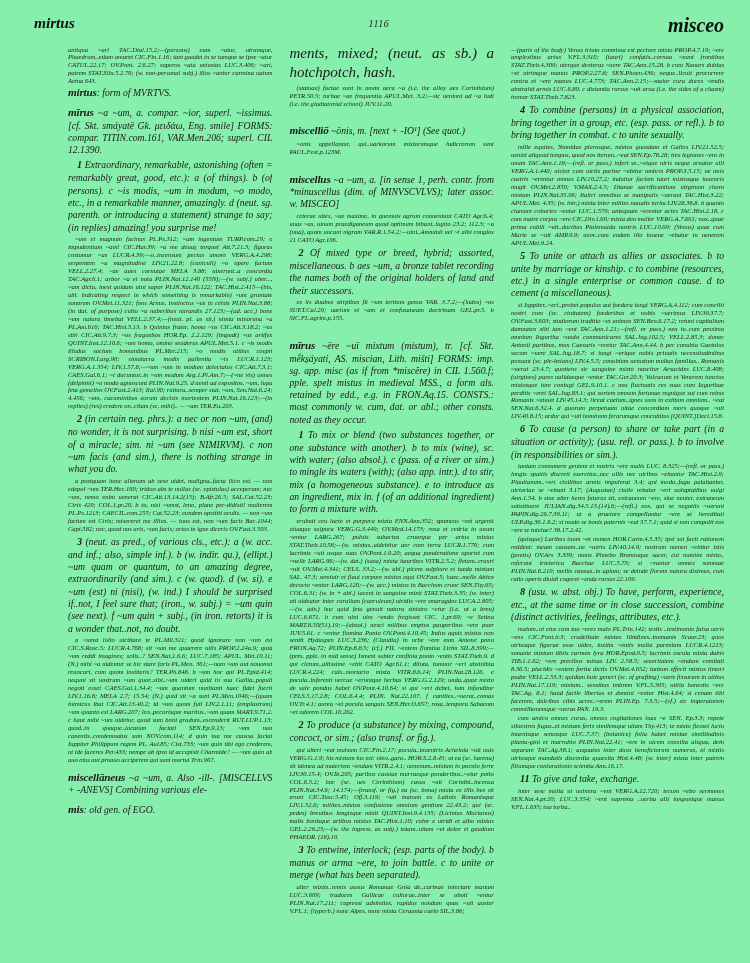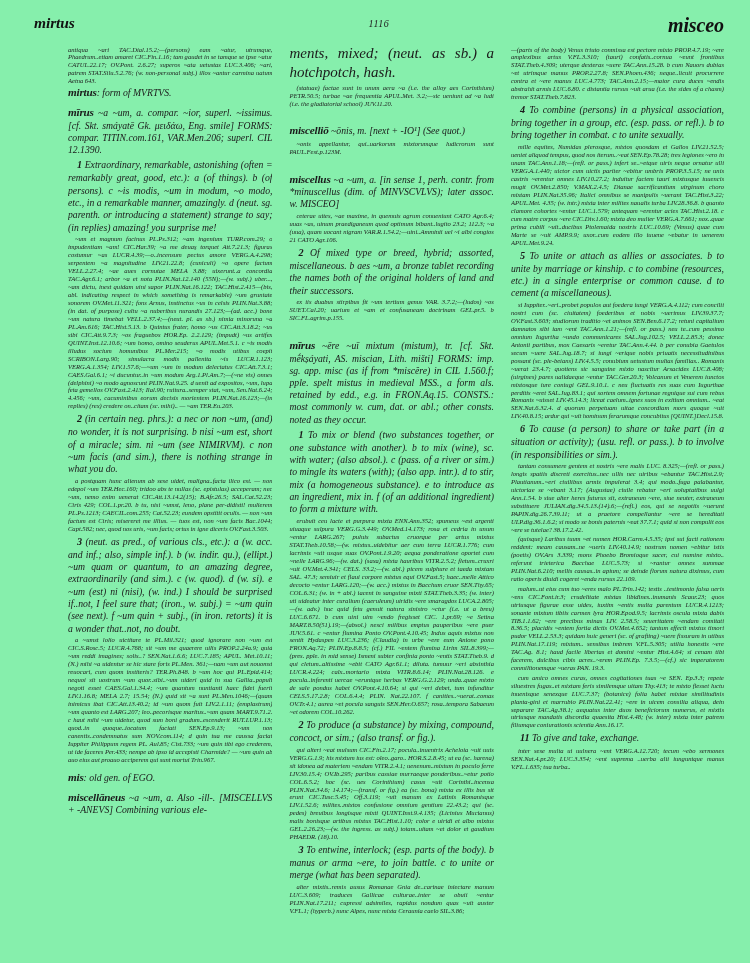--- a/index.html
+++ b/index.html
@@ -166,27 +166,27 @@
 
         <div class="sense">
           <span class="num">3</span>
           <span>(neut. as pred., of various cls., etc.): a (w. acc. and inf.; also, simple inf.). b (w. indir. qu.), (ellipt.) ~um quam or quantum, to an amazing degree, extraordinarily (and sim.). c (w. quod). d (w. si). e ~um (est) ni (nisi), (w. ind.) I should be surprised if..not, I feel sure that; (iron., w. subj.) = ~um quin (see next). f ~um quin + subj., (in iron. retorts) it is a wonder that..not, no doubt.</span>
         </div>
         <div class="cites">a ~umst lolio uictitare te PL.Mil.321; quod ignorare non ~um est CIC.S.Rosc.5; LUCR.4.768; sit ~um me quaerere uilis PROP.2.24a.9; quid ~um reddi imagines; solis..? SEN.Nat.1.6.6; LUC.7.185; APUL. Met.10.11; (N.) mihi ~a uidentur se hic stare foris PL.Men. 361;—nam ~um aut nouomst reuocari, cum quom institeris? TER.Ph.848. b ~um hoc qui PL.Epid.414; nequoi sit uostrum ~um quor..sibi..~um uideri quid in sua Gallia..populi negoti esset CAES.Gal.1.34.4; ~um quantum nuntianti haec fidei fuerit LIV.1.16.8; MELA 2.7; 15.54; (N.) quid sit ~a sunt PL.Men.1046;—(quam inimicus ibat CIC.Att.13.40.2; id ~um quom fuit LIV.2.1.11; (emplastrum) ~um quanto est LARG.207; leo..pecorisque maritus..~um quam MART.9.71.2. c haut mihi ~um uidetur, quod sum boni gradum..escenderit RUT.LUP.1.13; quod..in quoque..iocatum faciati SEN.Ep.9.13; ~um non canentis..condemnatus sum NOV.com.114; d quin tua me caussa faciat Iuppiter Philippum regem PL. Aul.85; Cist.733; ~um quin tibi ego crederem, ut ide faceres Per.433; nempe ab ipso id accepisti Charmide? — ~um quin ab auo eius aut proauo acciperem qui sunt mortui Trin.967.</div>
       </div>
 
       <div class="entry">
         <div class="hw-line">
+          <span class="headword">miscellāneus</span><span> ~a ~um, a. Also -ill-. [MISCELLVS + -ANEVS] Combining various ele-</span>
+        </div>
+      </div>
+
+      <div class="entry">
+        <div class="hw-line">
           <span class="headword">mis</span><span>: old gen. of EGO.</span>
-        </div>
-      </div>
-
-      <div class="entry">
-        <div class="hw-line">
-          <span class="headword">miscellāneus</span><span> ~a ~um, a. Also -ill-. [MISCELLVS + -ANEVS] Combining various ele-</span>
         </div>
       </div>
 
     </div>
 
     <div class="col c2">
 
       <div class="cont">ments, mixed; (neut. as sb.) a hotchpotch, hash.</div>
       <div class="cites">(statuae) factae sunt in unum aera ~a (i.e. the alloy aes Corinthium) PETR.50.5; turbae ~ae frequentia APUL.Met. 3.2;—sic ueniunt ad ~a ludi (i.e. the gladiatorial school) JUV.11.20.</div>
 
@@ -254,20 +254,24 @@
         <div class="cites">si Iuppiter..~eri..probet populos aut foedera iungi VERG.A.4.112; cum concilii nostri cum (sc. ciuitatem) foederibus et nobis ~uerimus LIV.39.37.7; OV.Fast.3.603; studiorum traditio ~et animos SEN.Ben.6.17.2; retuni capitalium damnatos sibi iam ~ent TAC.Ann.1.21;—(refl. or pass.) neu te..cum pessimo omnium Iugurtha ~undo communicares SAL.Jug.102.5; VELL.2.85.3; donec Antonii partibus, mox Caesaris ~eretur TAC.Ann.4.44.   b per conubia Gaetulos secum ~uere SAL.Jug.18.7; si iungi ~erique nobis priuatis necessitudinibus possant (sc. ple-beians) LIV.4.5.5; conubium uetustum multas familias.. Romanis ~uerat 23.4.7; quotiens sic sanguine mixto nascitur Arsacides LUC.8.408; (uirgines) pares ualidaeque ~entur TAC.Ger.20.3; Volcanum et Venerem iunctos mixtosque iure coniugi GEL.9.10.1.   c neu fluctuatis res suas cum Iugurthae perditis ~eret SAL.Jug.83.1; qui sortem omnem fortunae regnique sui cum rebus Romanis ~uisset LIV.45.14.3; liceat caelum..ignes suos in exitium omnium.. ~eat SEN.Nat.6.32.4.   d quorum perpetuam uitae concordiam mors quoque ~uit LIV.40.8.15; ardur qui ~uit hominum ferarumque concubitus [QUINT.]Decl.15.8.</div>
 
         <div class="sense">
           <span class="num">6</span>
           <span>To cause (a person) to share or take part (in a situation or activity); (usu. refl. or pass.). b to involve (in responsibilities or sim.).</span>
         </div>
         <div class="cites">tantam consumere gentem et nostris ~ere malis LUC. 8.325;—(refl. or pass.) longis spatiis discreti exercitus..nec ullis nec uiribus ~ebantur TAC.Hist.2.9; Plautianum..~eri ciuilibus armis impulerat 3.4; qui modo..fuga palabantur, uictoriae se ~ebant 3.17; (Augustae) ciuile rebatur ~eri uoluptatibus uulgi Ann.1.54.   b siue alter heres futurus sit, extraneum ~ere, siue neuter, extraneum substituere JULIAN.dig.34.5.13.(14).6;—(refl.) eos, qui se negotiis ~uerunt PAPIN.dig.26.7.39.11; ut a praetore compellantur ~ere se hereditati ULP.dig.36.1.6.2; si modo se bonis paternis ~eat 37.7.1; quid si non compulit eos ~ere se tutelae? 38.17.2.42.</div>
 
         <div class="cites">(quisque) Laribus tuum ~et numen HOR.Carm.4.5.35; ipsi sui facti rationem reddent: meam causam..ne ~ueris LIV.40.14.9; nostrum nomen ~ebitur istis (poetis) OV.Ars 3.339; mons Phoebo Bromioque sacer, cui numine mixto.. referunt trieterica Bacchae LUC.5.73; si ~rantur omnes summae PLIN.Nat.6.210; mellis causas..in apium; se deinde florum natura diximus, cum ratio operis diuidi cogeret ~enda rursus 22.109.</div>
 
+        <div class="sense">
+          <span class="num">8</span>
+          <span>(usu. w. abst. obj.) To have, perform, experience, etc., at the same time or in close succession, combine (distinct activities, feelings, attributes, etc.).</span>
+        </div>
         <div class="cites">malum..ut eius cum tuo ~eres malo PL.Trin.142; testis ..testimonio falsa ueris ~ens CIC.Font.ir.3; crudelitate mixtas libidines..inumanis Scaur.23; quos utriusque figurae esse uides, iuxtim ~entis multa parentum LUCR.4.1213; sonante mixtum tibiis carmen lyra HOR.Epod.9.5; lacrimis oscula mixta dabis TIB.1.1.62; ~ere precibus minas LIV. 2.58.5; seueritatem ~endam comitati 8.36.5; placidis ~entem fortia dictis OV.Met.4.652; tantum effecit mixtus timori pudor VELL.2.53.3; quidam huic generi (sc. of grafting) ~uere fissuram in utibus PLIN.Nat.17.119; mixtum.. sensibus imbrem V.FL.5.305; utilia honestis ~ere TAC.Ag. 8.1; haud facile libertas et domini ~entur Hist.4.64; si cenam tibi facerem, dulcibus cibis acres..~erem PLIN.Ep. 7.3.5;—(cf.) sic imperatorem conmilitonemque ~ueras PAN. 19.3.</div>
 
         <div class="cites">cum amico omnes curas, omnes cogitationes tuas ~e SEN. Ep.3.3; repete siluestres fugas..et mixtam feris similemque uitam Thy.413; te mixto flesset luctu inuenisque senexque LUC.7.37; (botanice) folia habet mixtae similitudinis planta-gini et marrubio PLIN.Nat.22.41; ~ere in uicem consilia aliqua, dein separare TAC.Ag.38.1; aequatus inter duos beneficiorum numerus, et mixtis utriusque mandatis discordia quaesita Hist.4.48; (w. inter) mixta inter patrem filiumque coniurationis scientia Ann.16.17.</div>
 
         <div class="sense">
           <span class="num">11</span>
           <span>To give and take, exchange.</span>
         </div>
         <div class="cites">inter sese multa ui uulnera ~ent VERG.A.12.720; tecum ~ebo sermones SEN.Nat.4.pr.20; LUC.3.354; ~ent suprema ..uerba alii iunguntque manus V.FL.1.635; tua turba..</div>
 

